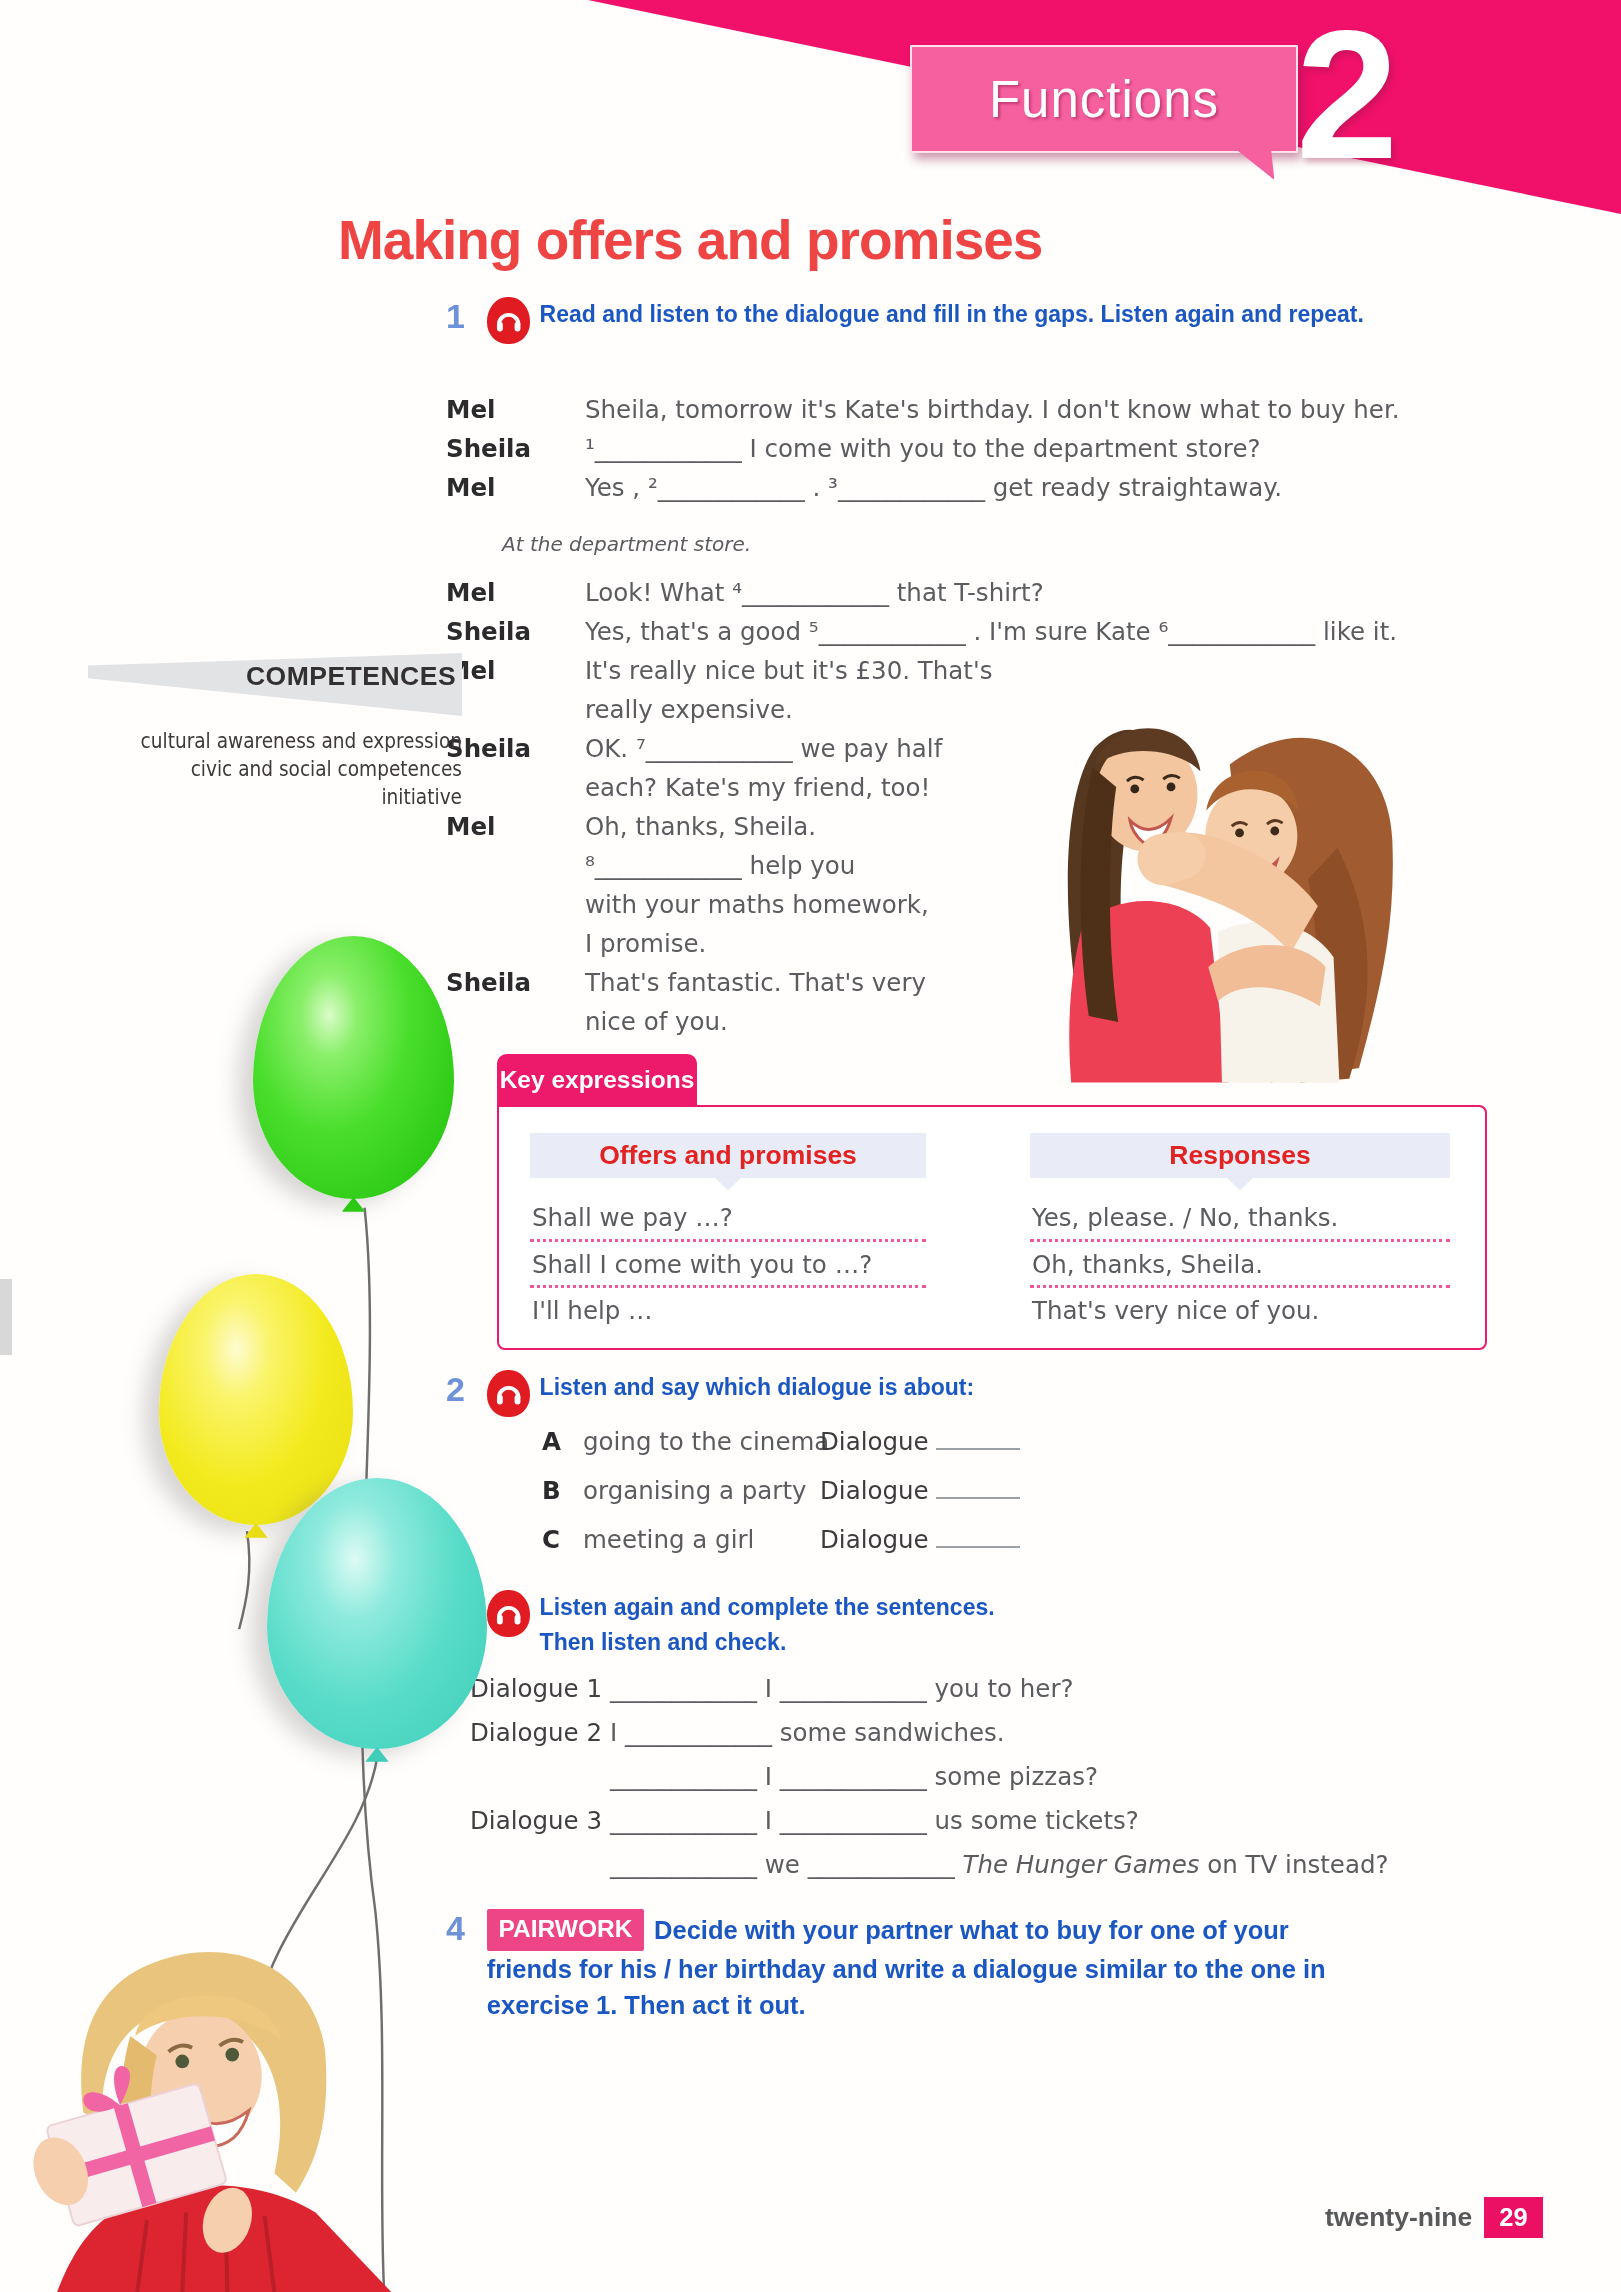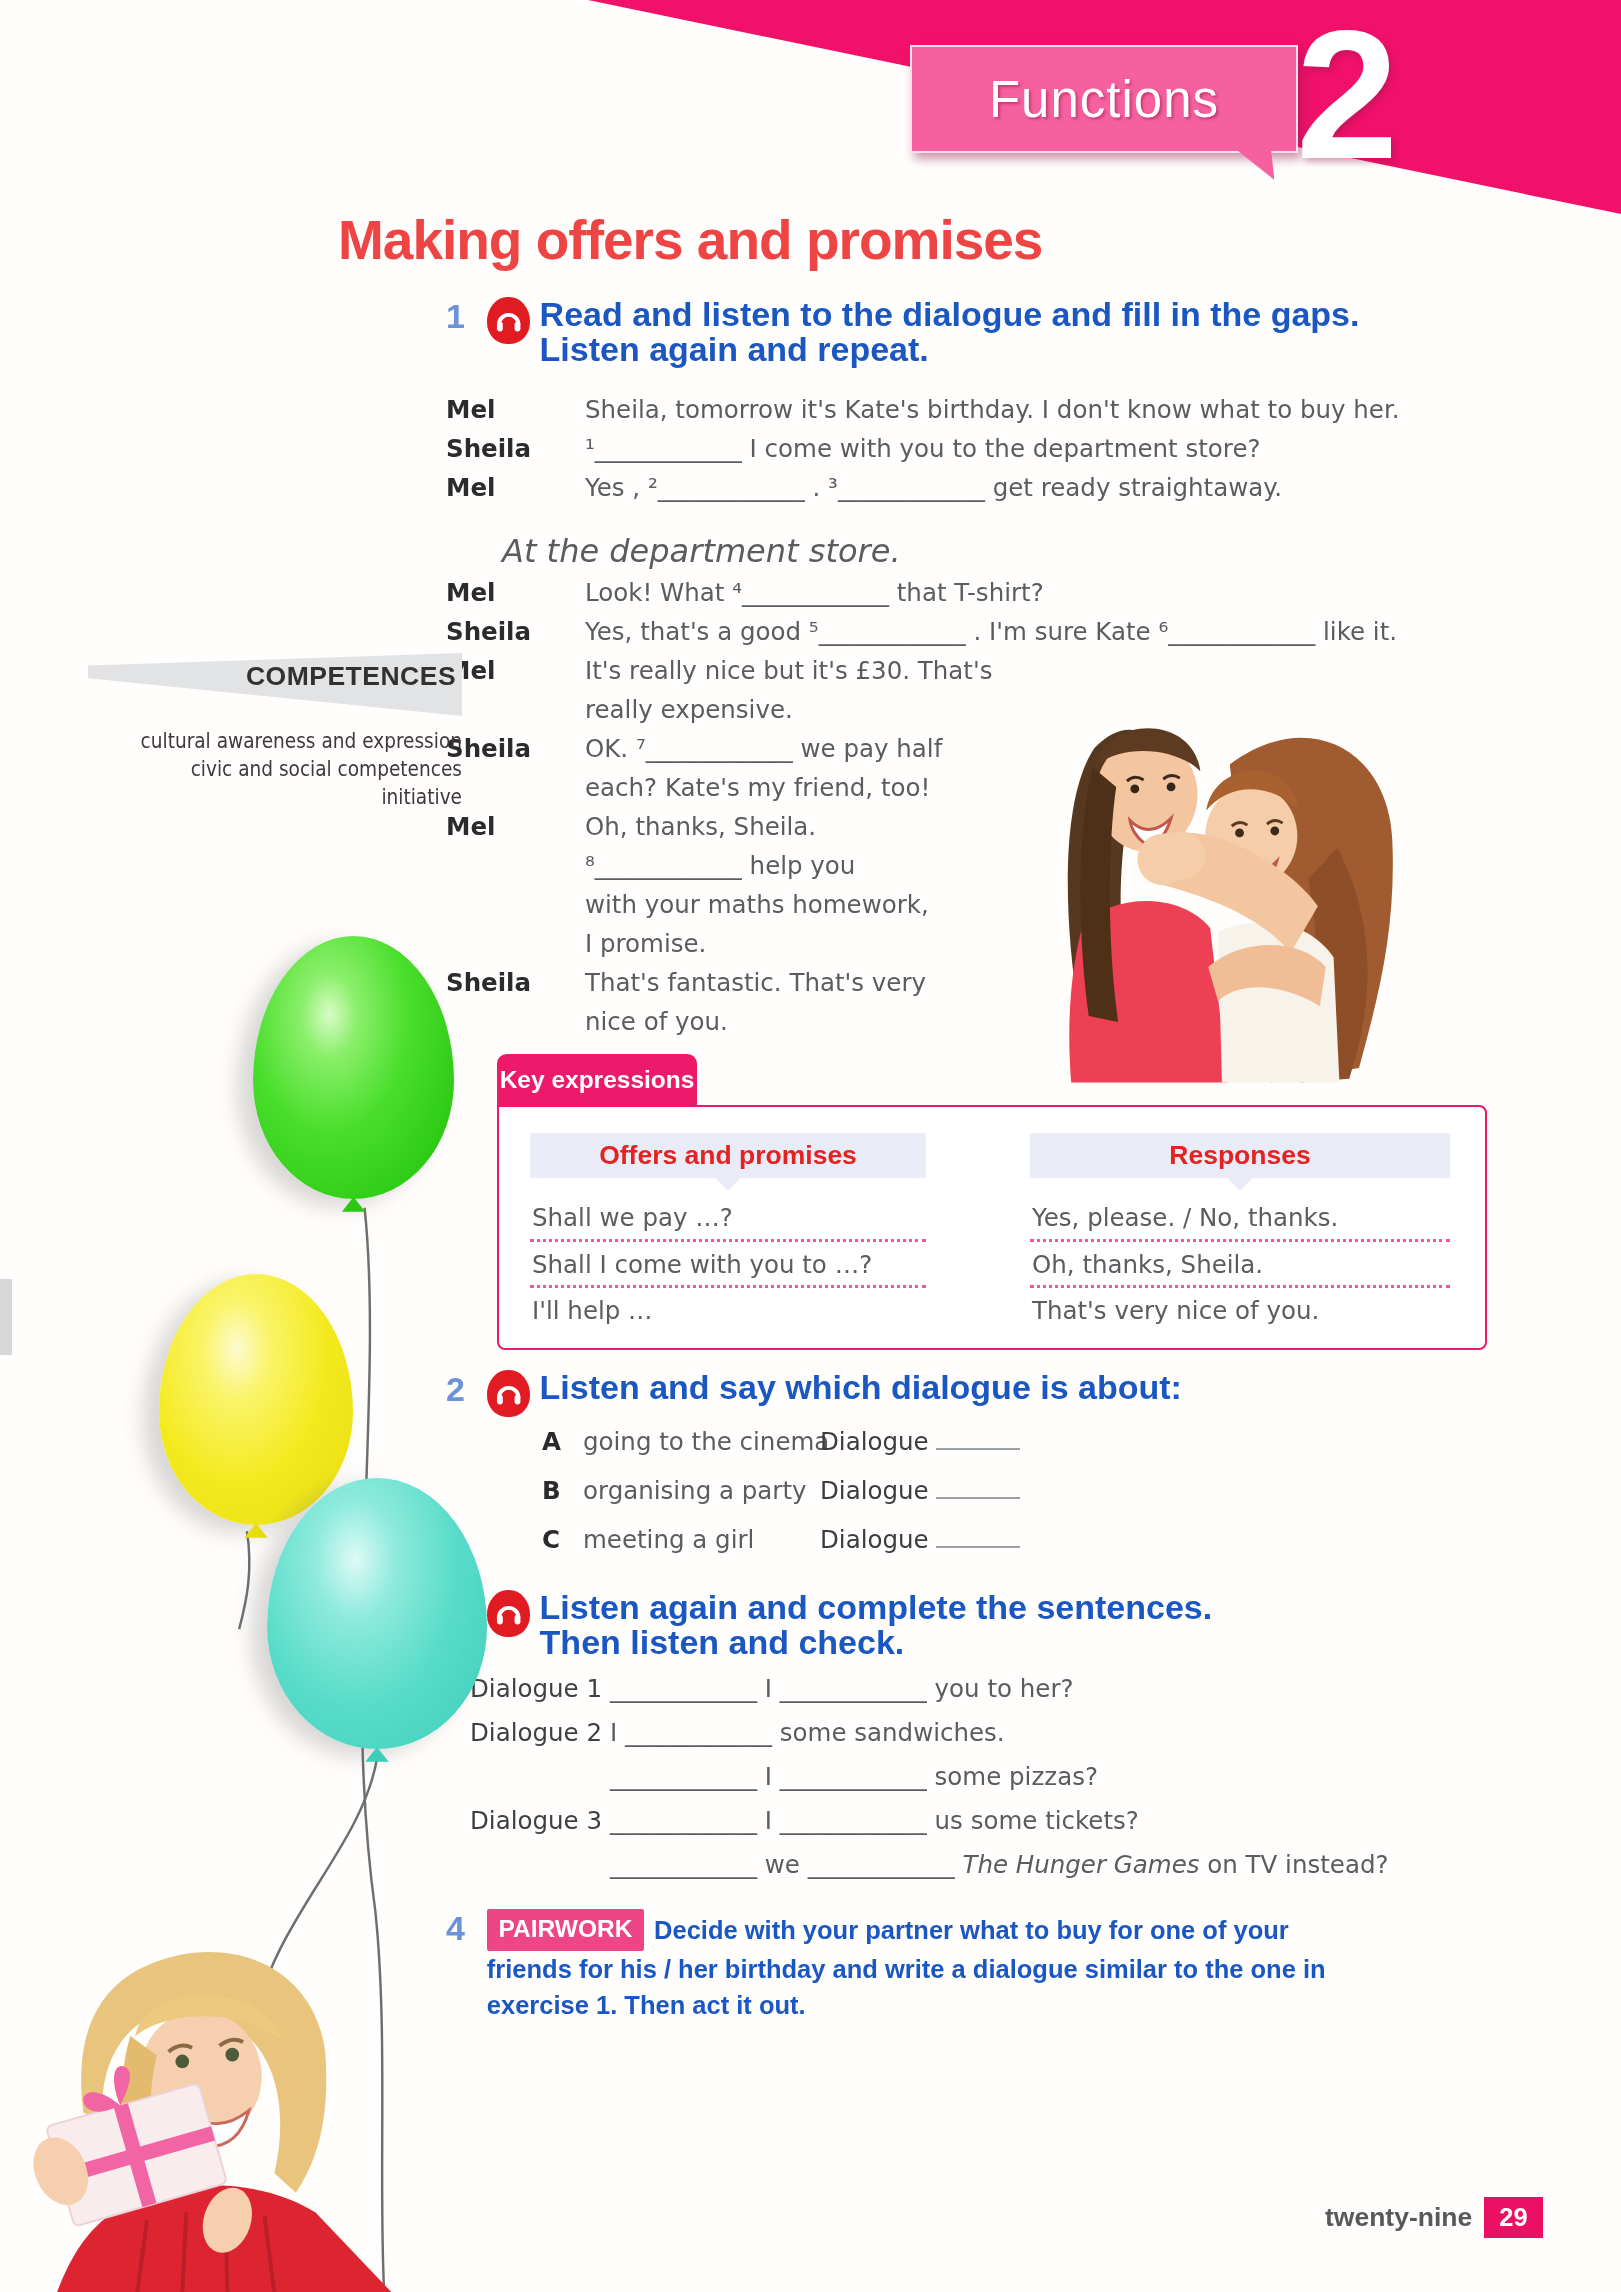--- a/index.html
+++ b/index.html
@@ -20,31 +20,31 @@
                line-height:1;text-shadow:2.9px 3.9px 5.9px rgba(150,20,70,.4);}
 
   .page-title{position:absolute;left:338px;top:208px;color:#ef4444;font-weight:bold;font-size:55px;
               letter-spacing:-1px;}
 
   
   .ex-heading{position:absolute;display:flex;align-items:flex-start;gap:9.8px;}
   .ex-num{font-weight:bold;font-size:34px;color:#6d92d8;width:31px;flex:none;line-height:39px;}
   .audio-icon{flex:none;width:43px;height:47px;background:#e11b22;border-radius:48% 48% 46% 46%/52% 52% 46% 46%;
               display:flex;align-items:center;justify-content:center;margin-top:0px;}
-  .ex-instr{font-weight:bold;font-size:34px;color:#1b57c2;line-height:35px;}
+  .ex-instr{font-weight:bold;font-size:23px;color:#1b57c2;line-height:35px;}
 
   
   .dlg{position:absolute;left:446px;}
   .dlg-row{display:flex;}
   .dlg-name{width:139px;flex:none;font-weight:bold;color:#2b2b2e;
             font-family:"DejaVu Sans",sans-serif;font-size:24.5px;line-height:39px;}
   .dlg-text{font-family:"DejaVu Sans",sans-serif;font-size:24.5px;line-height:39px;color:#5b5c5f;
             white-space:pre-line;}
   .stage{position:absolute;left:502px;top:532px;font-family:"DejaVu Sans",sans-serif;font-style:italic;
-         font-size:32px;color:#5b5c5f;}
+         font-size:20px;color:#5b5c5f;}
 
   
   .comp-wedge{position:absolute;left:88px;top:653px;width:374px;height:63px;background:#e2e3e4;
               clip-path:polygon(0 20%,100% 0,100% 100%,0 40%);display:flex;justify-content:flex-end;}
   .comp-title{font-weight:bold;font-size:26.5px;color:#333032;padding:7.8px 5.9px 0 0;letter-spacing:0.5px;}
   .comp-items{position:absolute;left:137px;top:727px;width:325px;text-align:right;
               font-family:"DejaVu Sans Condensed","DejaVu Sans",sans-serif;
               font-size:20.6px;line-height:28px;color:#3e3a3b;}
 
   

